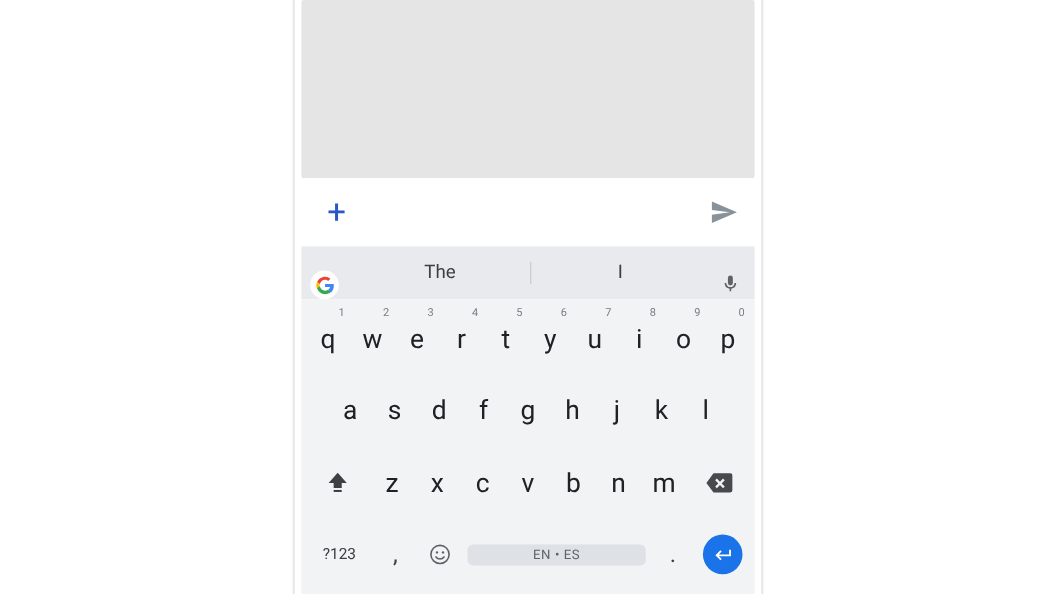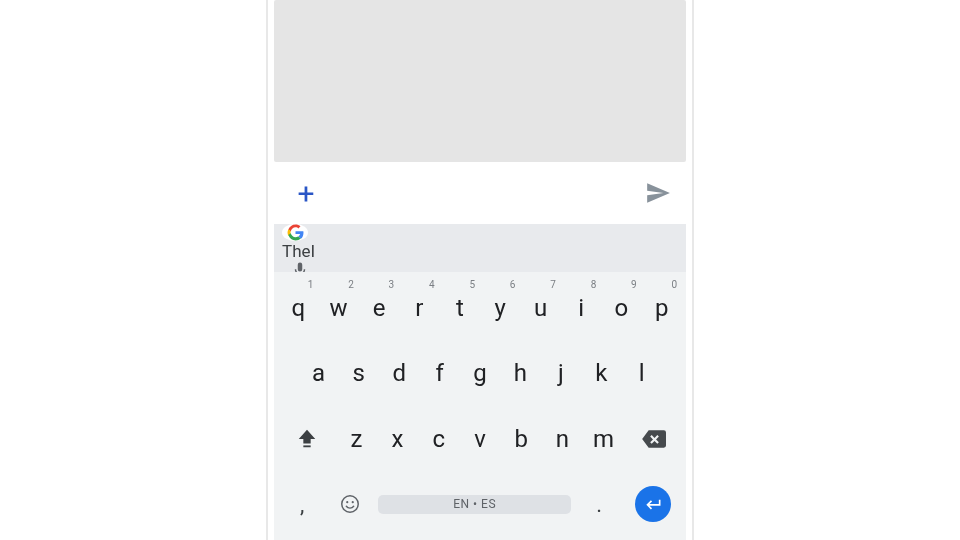--- a/index.html
+++ b/index.html
@@ -54,23 +54,22 @@
     display: flex;
     align-items: center;
     justify-content: center;
     cursor: pointer;
     color: #88929b;
   }
   .suggestion-strip {
     height: 48px;
     background: #e8eaed;
     display: flex;
-    align-items: flex-start;
+    align-items: flex-end;
     padding: 0 8px;
-    flex-direction: column;
   }
   .g-badge {
     width: 26px;
     height: 26px;
     border-radius: 50%;
     background: #fff;
     display: flex;
     align-items: center;
     justify-content: center;
     margin-right: 10px;
@@ -318,20 +317,21 @@
       <div class="key">n</div>
       <div class="key">m</div>
       <div class="mod-key">
         <svg width="26" height="26" viewBox="0 0 24 24">
             <path fill="currentColor" d="M22 4H8l-6 8 6 8h14a2 2 0 0 0 2-2V6a2 2 0 0 0-2-2zm-4.6 11L16 16.4 13.4 13.8 10.8 16.4 9.4 15l2.6-2.6L9.4 9.8l1.4-1.4 2.6 2.6L16 8.4l1.4 1.4-2.6 2.6 2.6 2.6z" opacity=".95"></path>
           </svg>
       </div>
     </div>
 
     <div class="krow">
+      <div class="switch-key">?123</div>
       <div class="small-key">,</div>
       <div class="emoji-key">
         <svg width="22" height="22" viewBox="0 0 24 24">
             <circle cx="12" cy="12" r="9" fill="none" stroke="currentColor" stroke-width="1.6"></circle>
             <circle cx="9" cy="10" r="1.2" fill="currentColor"></circle>
             <circle cx="15" cy="10" r="1.2" fill="currentColor"></circle>
             <path d="M8 14.5c1 1.4 2.4 2 4 2s3-.6 4-2" fill="none" stroke="currentColor" stroke-width="1.6" stroke-linecap="round"></path>
           </svg>
       </div>
       <div class="space-key">EN • ES</div>

